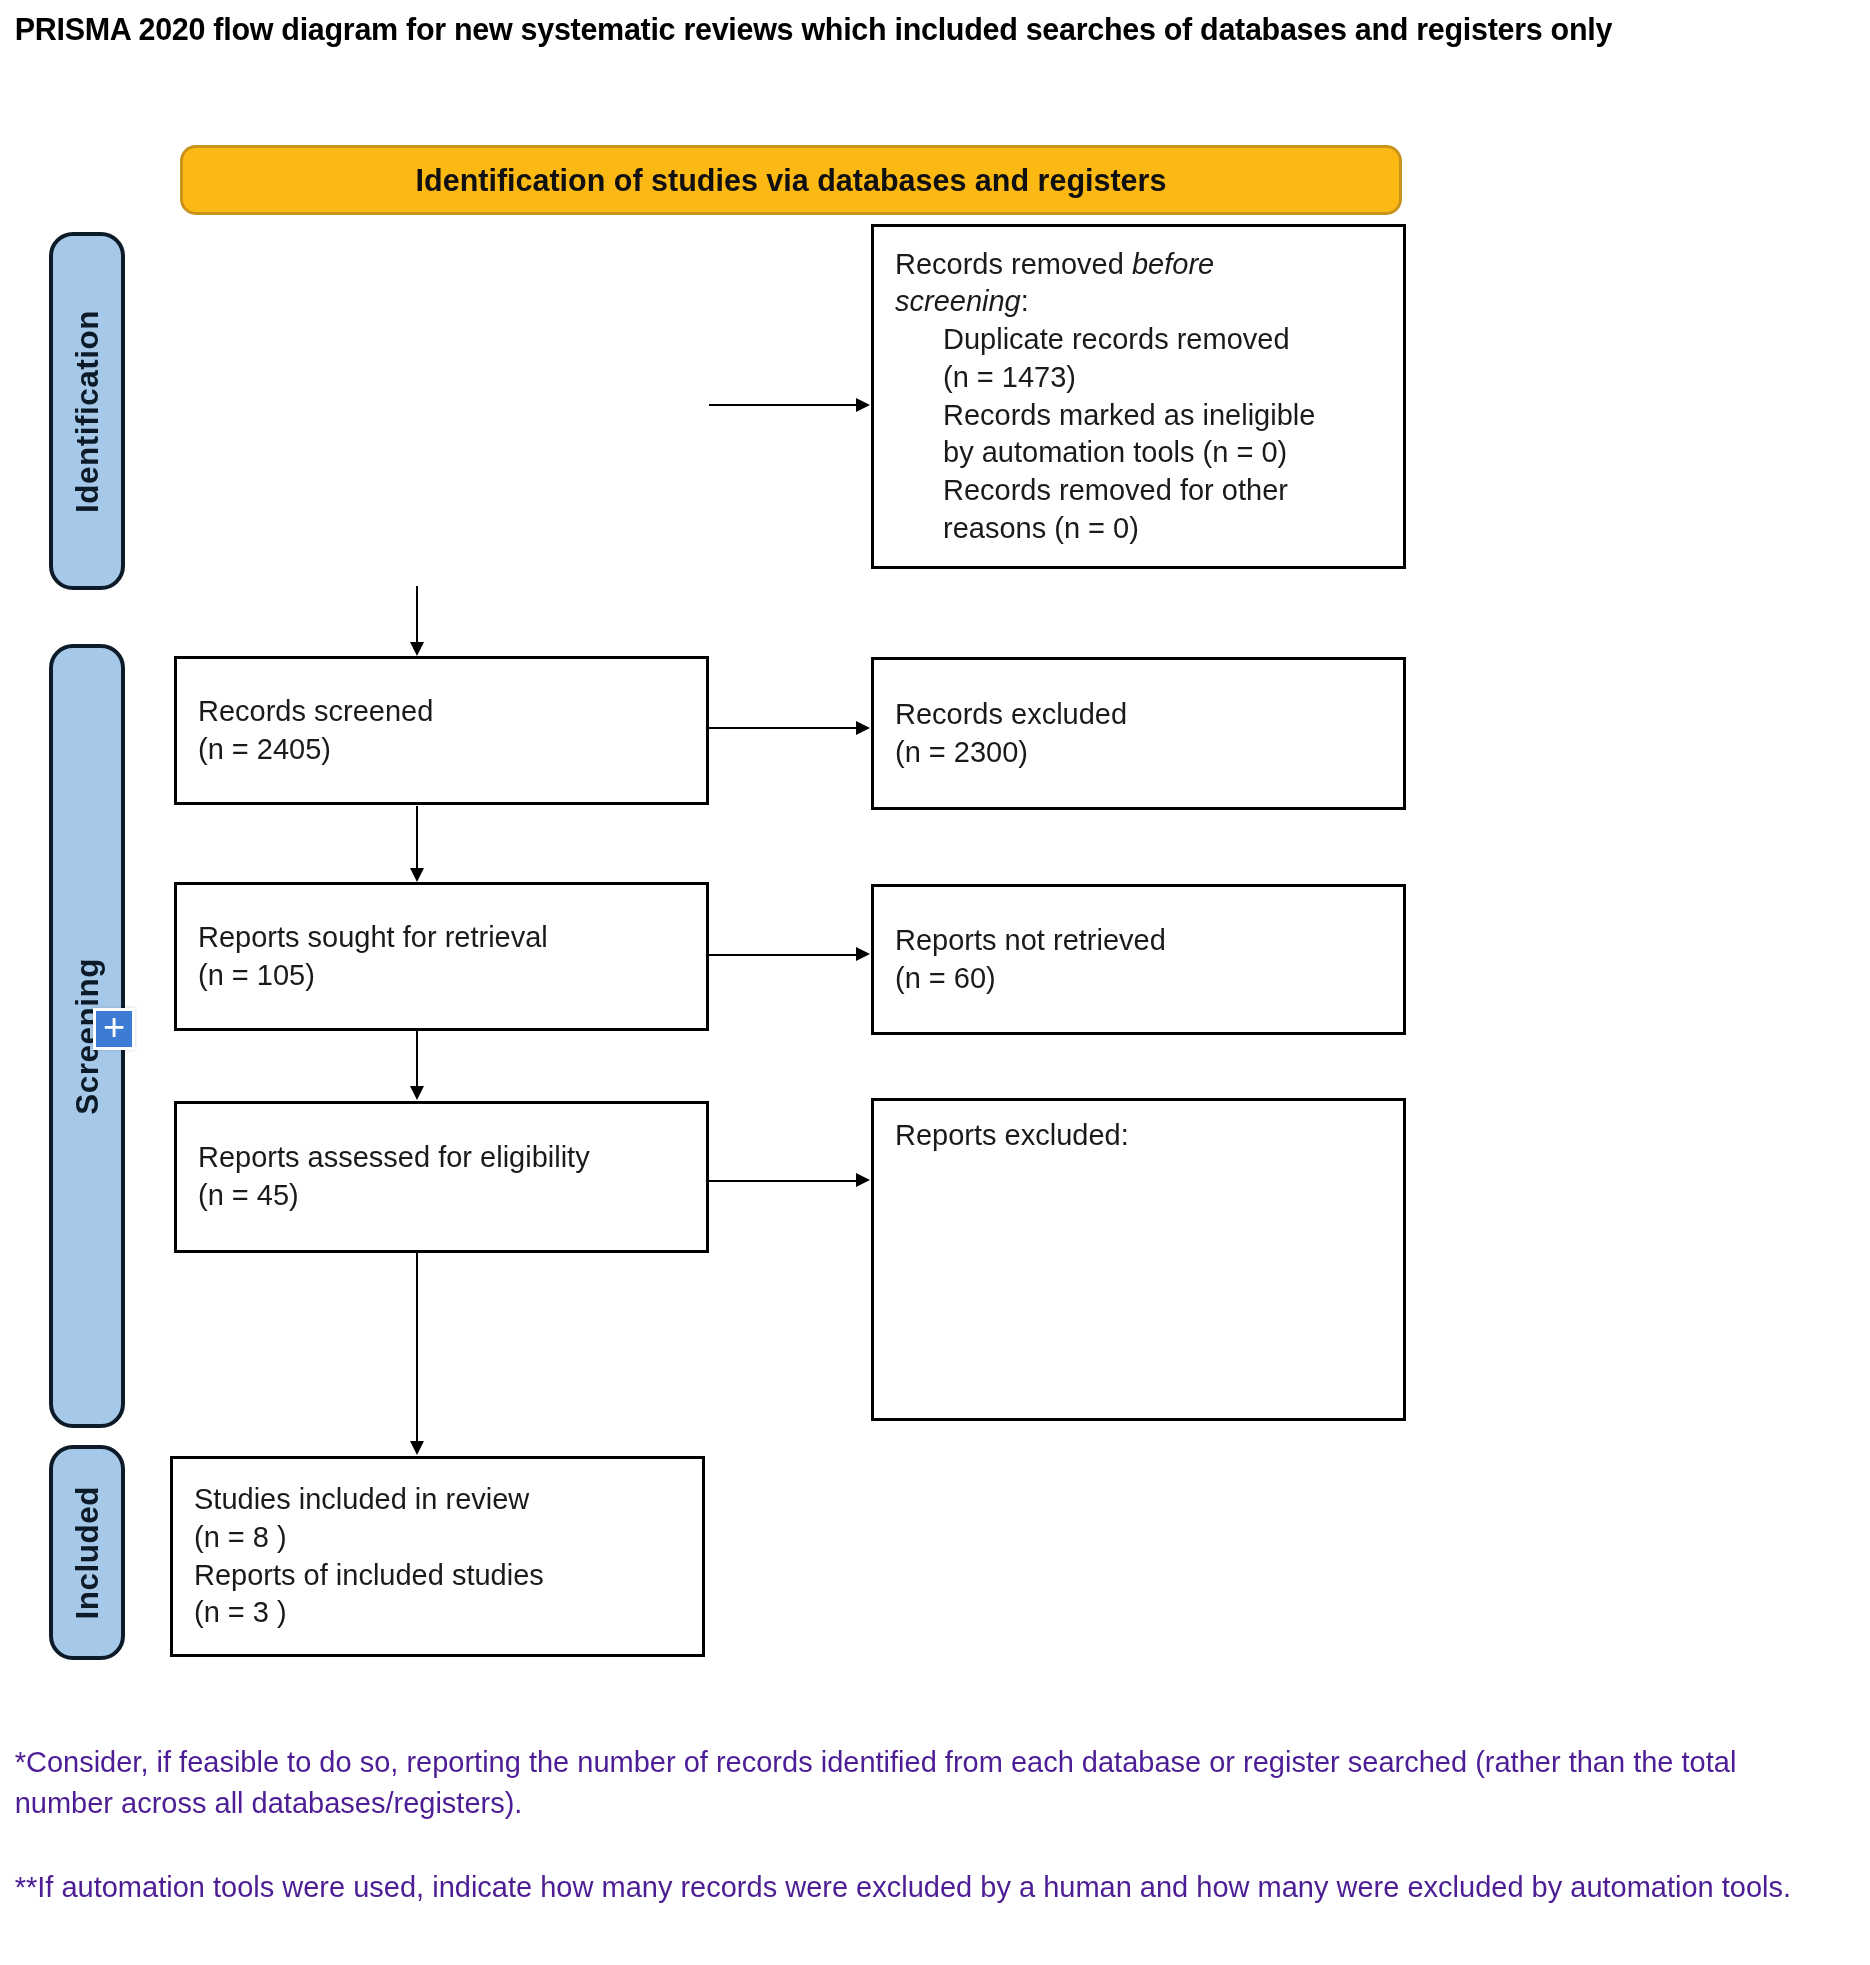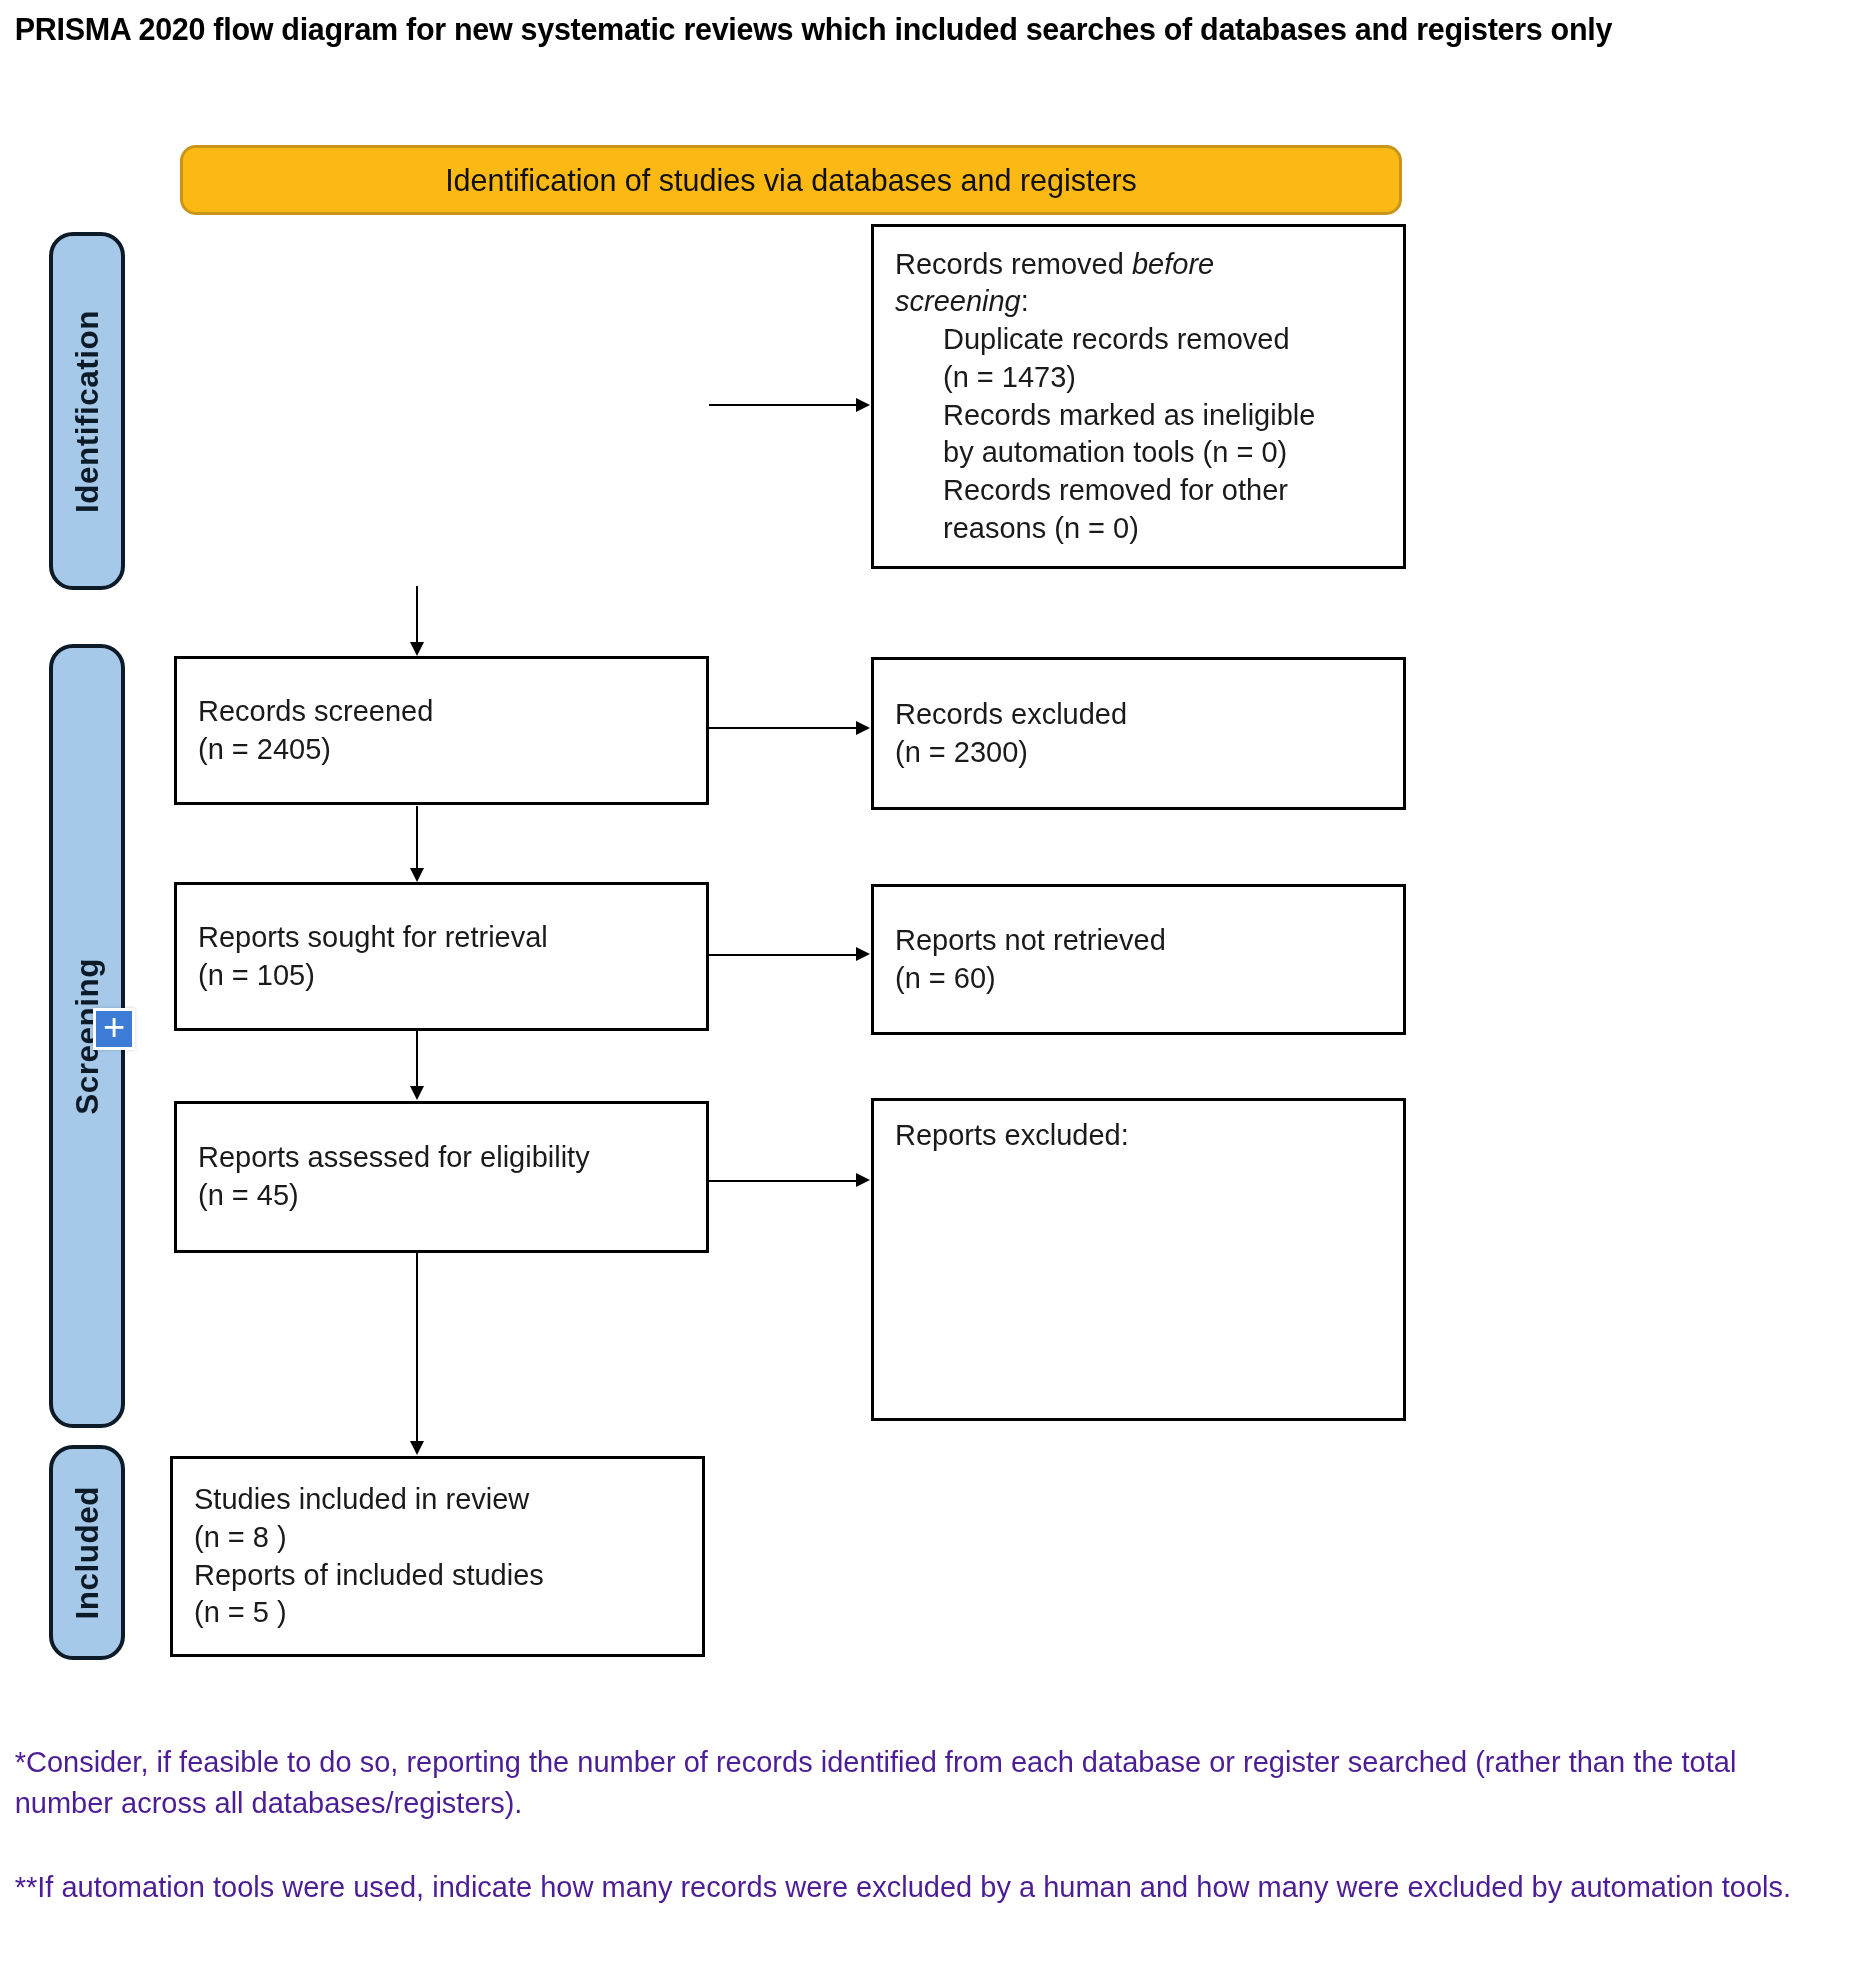--- a/index.html
+++ b/index.html
@@ -25,21 +25,21 @@
 
   .banner {
     position: absolute;
     left: 180px; top: 145px;
     width: 1222px; height: 70px;
     box-sizing: border-box;
     background: var(--banner_fill, #FDB913);
     border: 3.2px solid var(--banner_border, #C9941C);
     border-radius: 15.8px;
     display: flex; align-items: center; justify-content: center;
-    font-size: 30.5px; font-weight: normal; color: #101010;
+    font-size: 30.5px; font-weight: bold; color: #101010;
   }
 
   .side-label {
     position: absolute;
     left: 49px; width: 76px;
     box-sizing: border-box;
     background: var(--sidebar_fill, #A6C9EA);
     border: 4.2px solid var(--sidebar_border, #0D1B28);
     border-radius: 24px;
     display: flex; align-items: center; justify-content: center;
@@ -185,21 +185,21 @@
   </div>
 
   <div class="flow-box" id="box-reports-excluded">
     <div>Reports excluded:</div>
   </div>
 
   <div class="flow-box" id="box-studies-included">
     <div class="pre">Studies included in review
 (n = 8 )
 Reports of included studies
-(n = 5 )</div>
+(n = 3 )</div>
   </div>
 
   <div class="hline" style="left:709px; top:404px;  width:149px;"></div>
   <div class="head-right" style="left:856px; top:398px;"></div>
 
   <div class="hline" style="left:709px; top:727px; width:149px;"></div>
   <div class="head-right" style="left:856px; top:721px;"></div>
 
   <div class="hline" style="left:709px; top:954px; width:149px;"></div>
   <div class="head-right" style="left:856px; top:947px;"></div>

